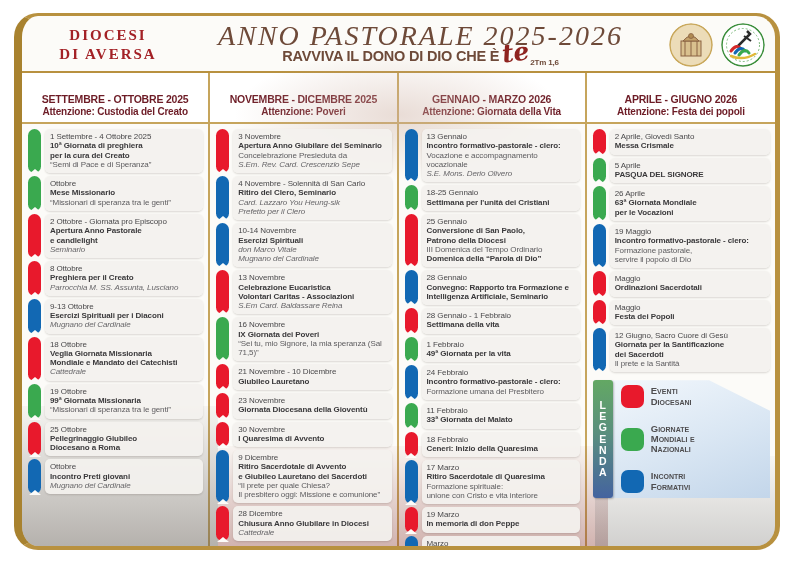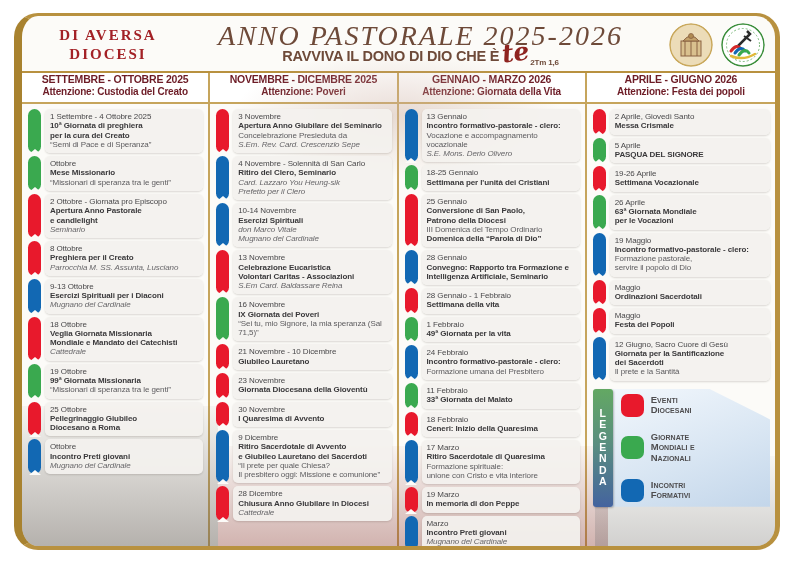--- a/index.html
+++ b/index.html
@@ -22,21 +22,21 @@
   .subrow{font-size:14.5px;font-weight:700;color:#6e4a39;letter-spacing:-0.2px;margin-top:-3px;}
   .script{display:inline-block;font-family:"DejaVu Serif",serif;font-style:italic;font-weight:700;
     font-size:25px;color:#8f2420;transform:rotate(-8deg);margin:0 1px 0 3px;line-height:0;}
   .ref{font-size:8px;font-weight:700;color:#6e4a39;vertical-align:-4px;}
   .logos{width:108px;display:flex;gap:8px;justify-content:flex-end;align-items:center;}
   .logo{width:44px;height:44px;border-radius:50%;flex-shrink:0;}
 
   .grid{display:grid;grid-template-columns:repeat(4,1fr);border-top:2.5px solid #b8913f;height:478px;}
   .col{border-right:2px solid #c6a55c;display:flex;flex-direction:column;min-width:0;}
   .col:last-child{border-right:none;}
-  .colheader{border-bottom:2px solid #c6a55c;padding:0 2px 4px 2px;text-align:center;background:#ffffff;}
+  .colheader{border-bottom:2px solid #c6a55c;padding:20px 2px 4px 2px;text-align:center;background:#ffffff;}
   .period{font-size:10.5px;font-weight:700;color:#6d1c26;letter-spacing:-0.2px;line-height:1.25;}
   .attention{font-size:10px;font-weight:700;color:#6d1c26;letter-spacing:-0.2px;line-height:1.2;}
   .events{flex:1;padding:5px 5px 6px 6px;display:flex;flex-direction:column;gap:3px;position:relative;}
 
   .event{display:flex;gap:4px;position:relative;}
   .marker{width:13px;border-radius:7px;flex-shrink:0;position:relative;min-height:24px;}
   .marker::after{content:"";position:absolute;bottom:-1px;left:50%;transform:translateX(-50%);
     border-left:6px solid transparent;border-right:6px solid transparent;border-bottom:5px solid var(--pagebg);}
   .card{flex:1;background:rgba(243,241,238,0.93);border-radius:5px;padding:3px 5px 4px 5px;
     box-shadow:0 1px 2px rgba(60,50,40,.18);min-width:0;}
@@ -61,22 +61,22 @@
 <body>
 
 <div class="frame">
   <div class="blob blob-top"></div>
   <div class="blob blob-left"></div>
   <div class="blob blob-mid"></div>
   <div class="blob blob-right"></div>
 
   <div class="topband">
     <div class="org">
+      <div>DIOCESI</div>
       <div>DI AVERSA</div>
-      <div>DIOCESI</div>
     </div>
     <div class="titleblock">
       <div class="title">ANNO PASTORALE 2025-2026</div>
       <div class="subrow">
         <span>RAVVIVA IL DONO DI DIO CHE È</span><span class="script">te</span><span class="ref">2Tm 1,6</span>
       </div>
     </div>
     <div class="logos">
       <svg class="logo" viewBox="0 0 44 44">
         <circle cx="22" cy="22" r="21" fill="#ecdcb8" stroke="#c9a85c" stroke-width="1.5"></circle>
@@ -390,27 +390,20 @@
             </div>
           </div>
           <div class="event">
             <div class="marker" style="background: rgb(58, 169, 79);"></div>
             <div class="card">
               <div class="l s-date">5 Aprile</div>
               <div class="l s-bold">PASQUA DEL SIGNORE</div>
             </div>
           </div>
           <div class="event">
-            <div class="marker" style="background: rgb(232, 25, 44);"></div>
-            <div class="card">
-              <div class="l s-date">19-26 Aprile</div>
-              <div class="l s-bold">Settimana Vocazionale</div>
-            </div>
-          </div>
-          <div class="event">
             <div class="marker" style="background: rgb(58, 169, 79);"></div>
             <div class="card">
               <div class="l s-date">26 Aprile</div>
               <div class="l s-bold">63ª Giornata Mondiale</div>
               <div class="l s-bold">per le Vocazioni</div>
             </div>
           </div>
           <div class="event">
             <div class="marker" style="background: rgb(18, 104, 179);"></div>
             <div class="card">

